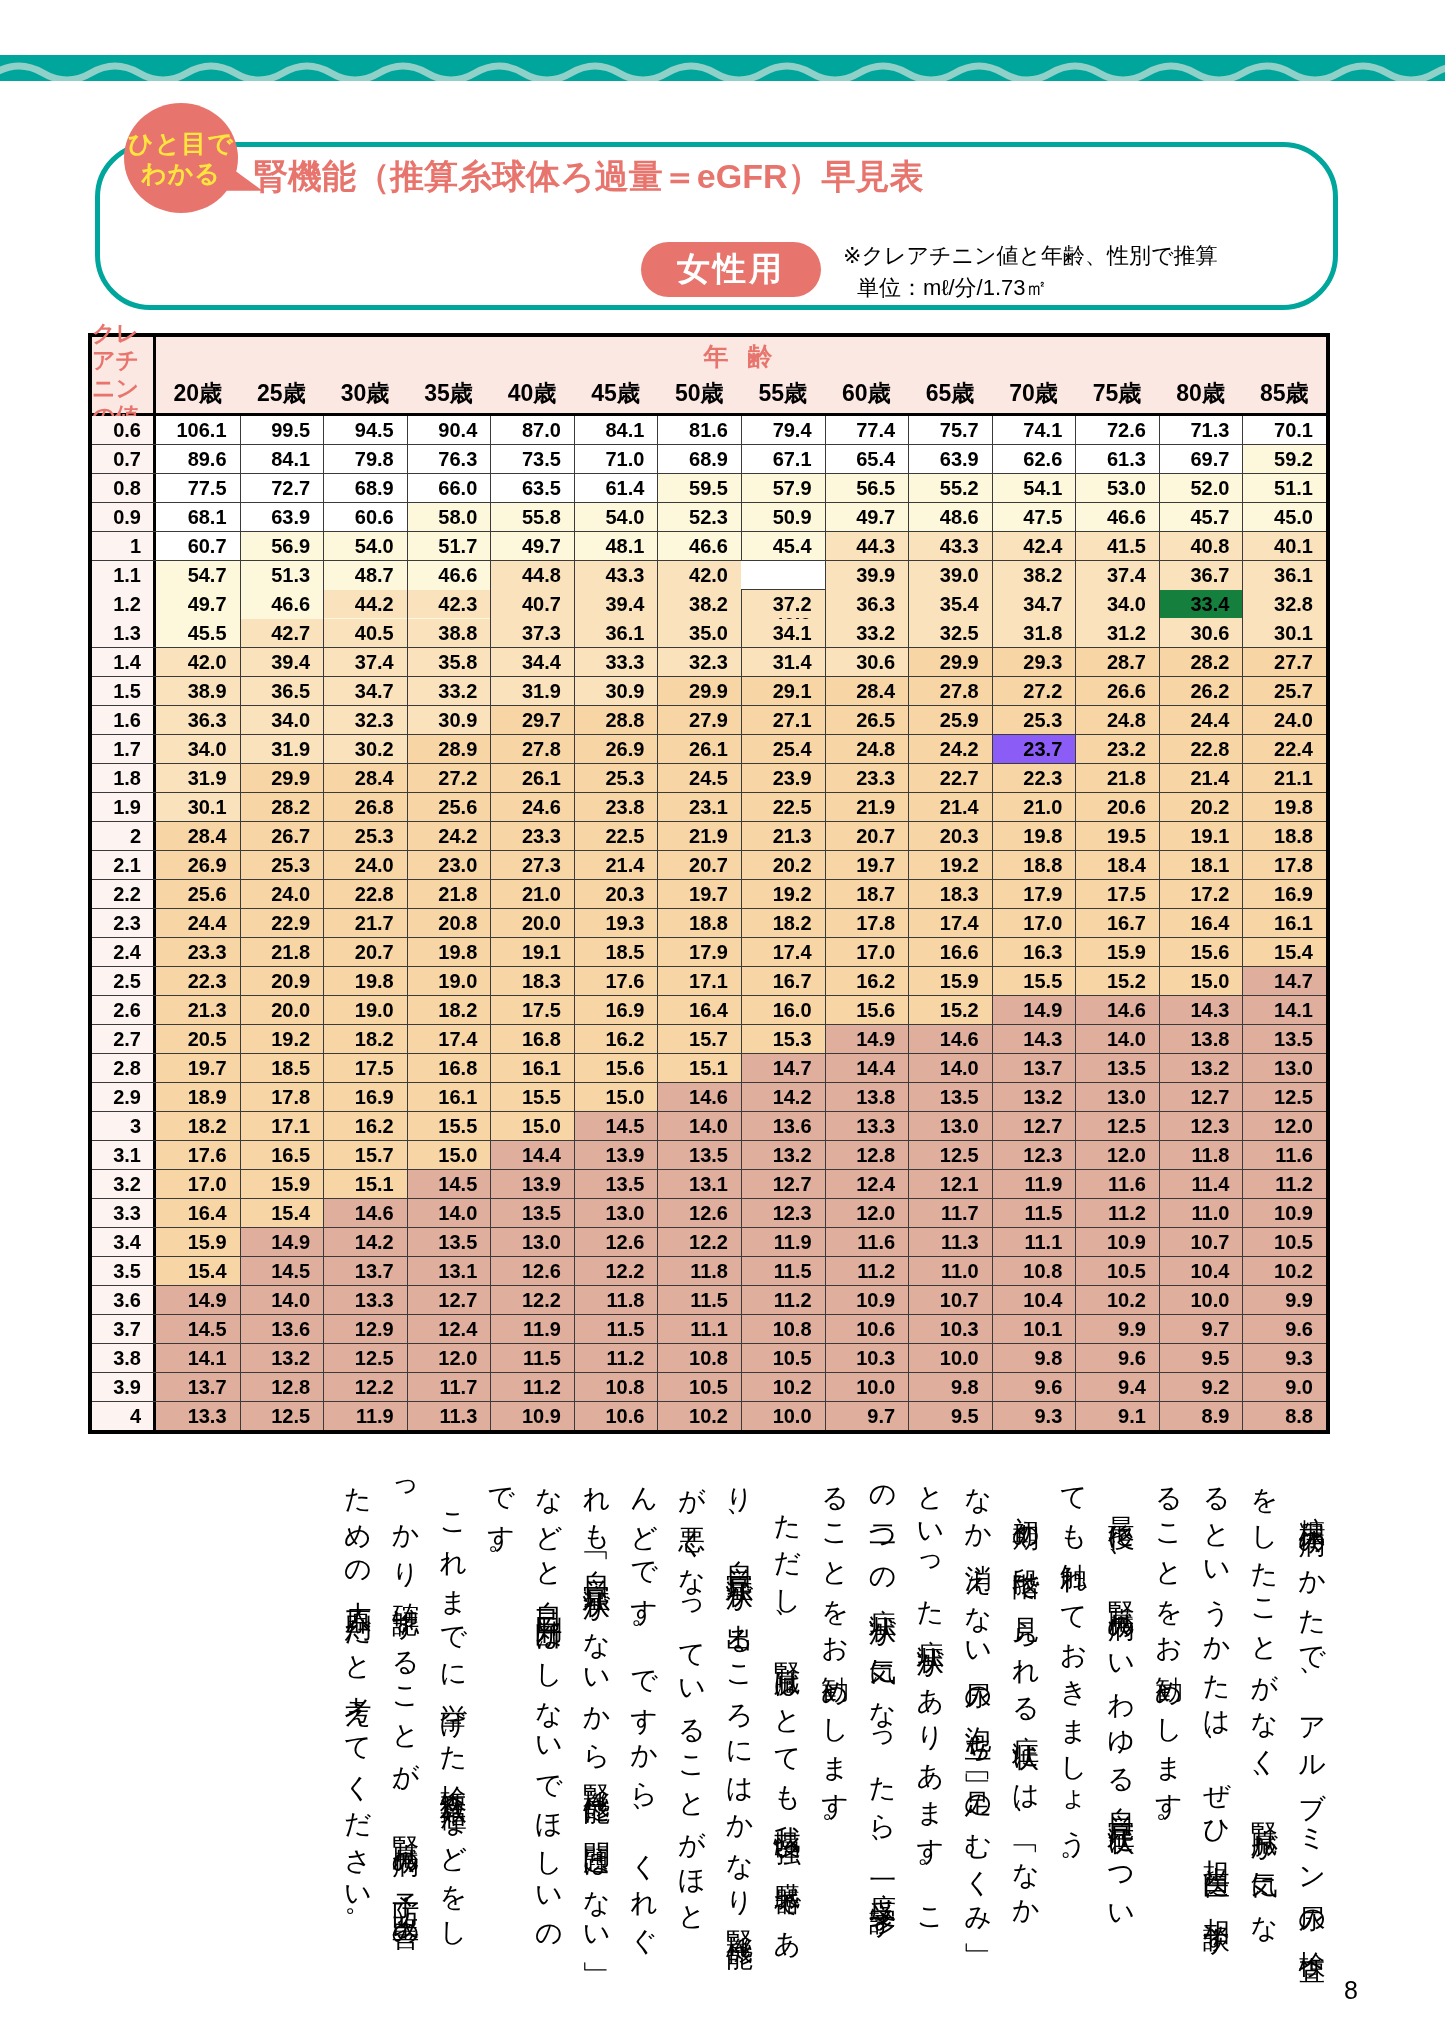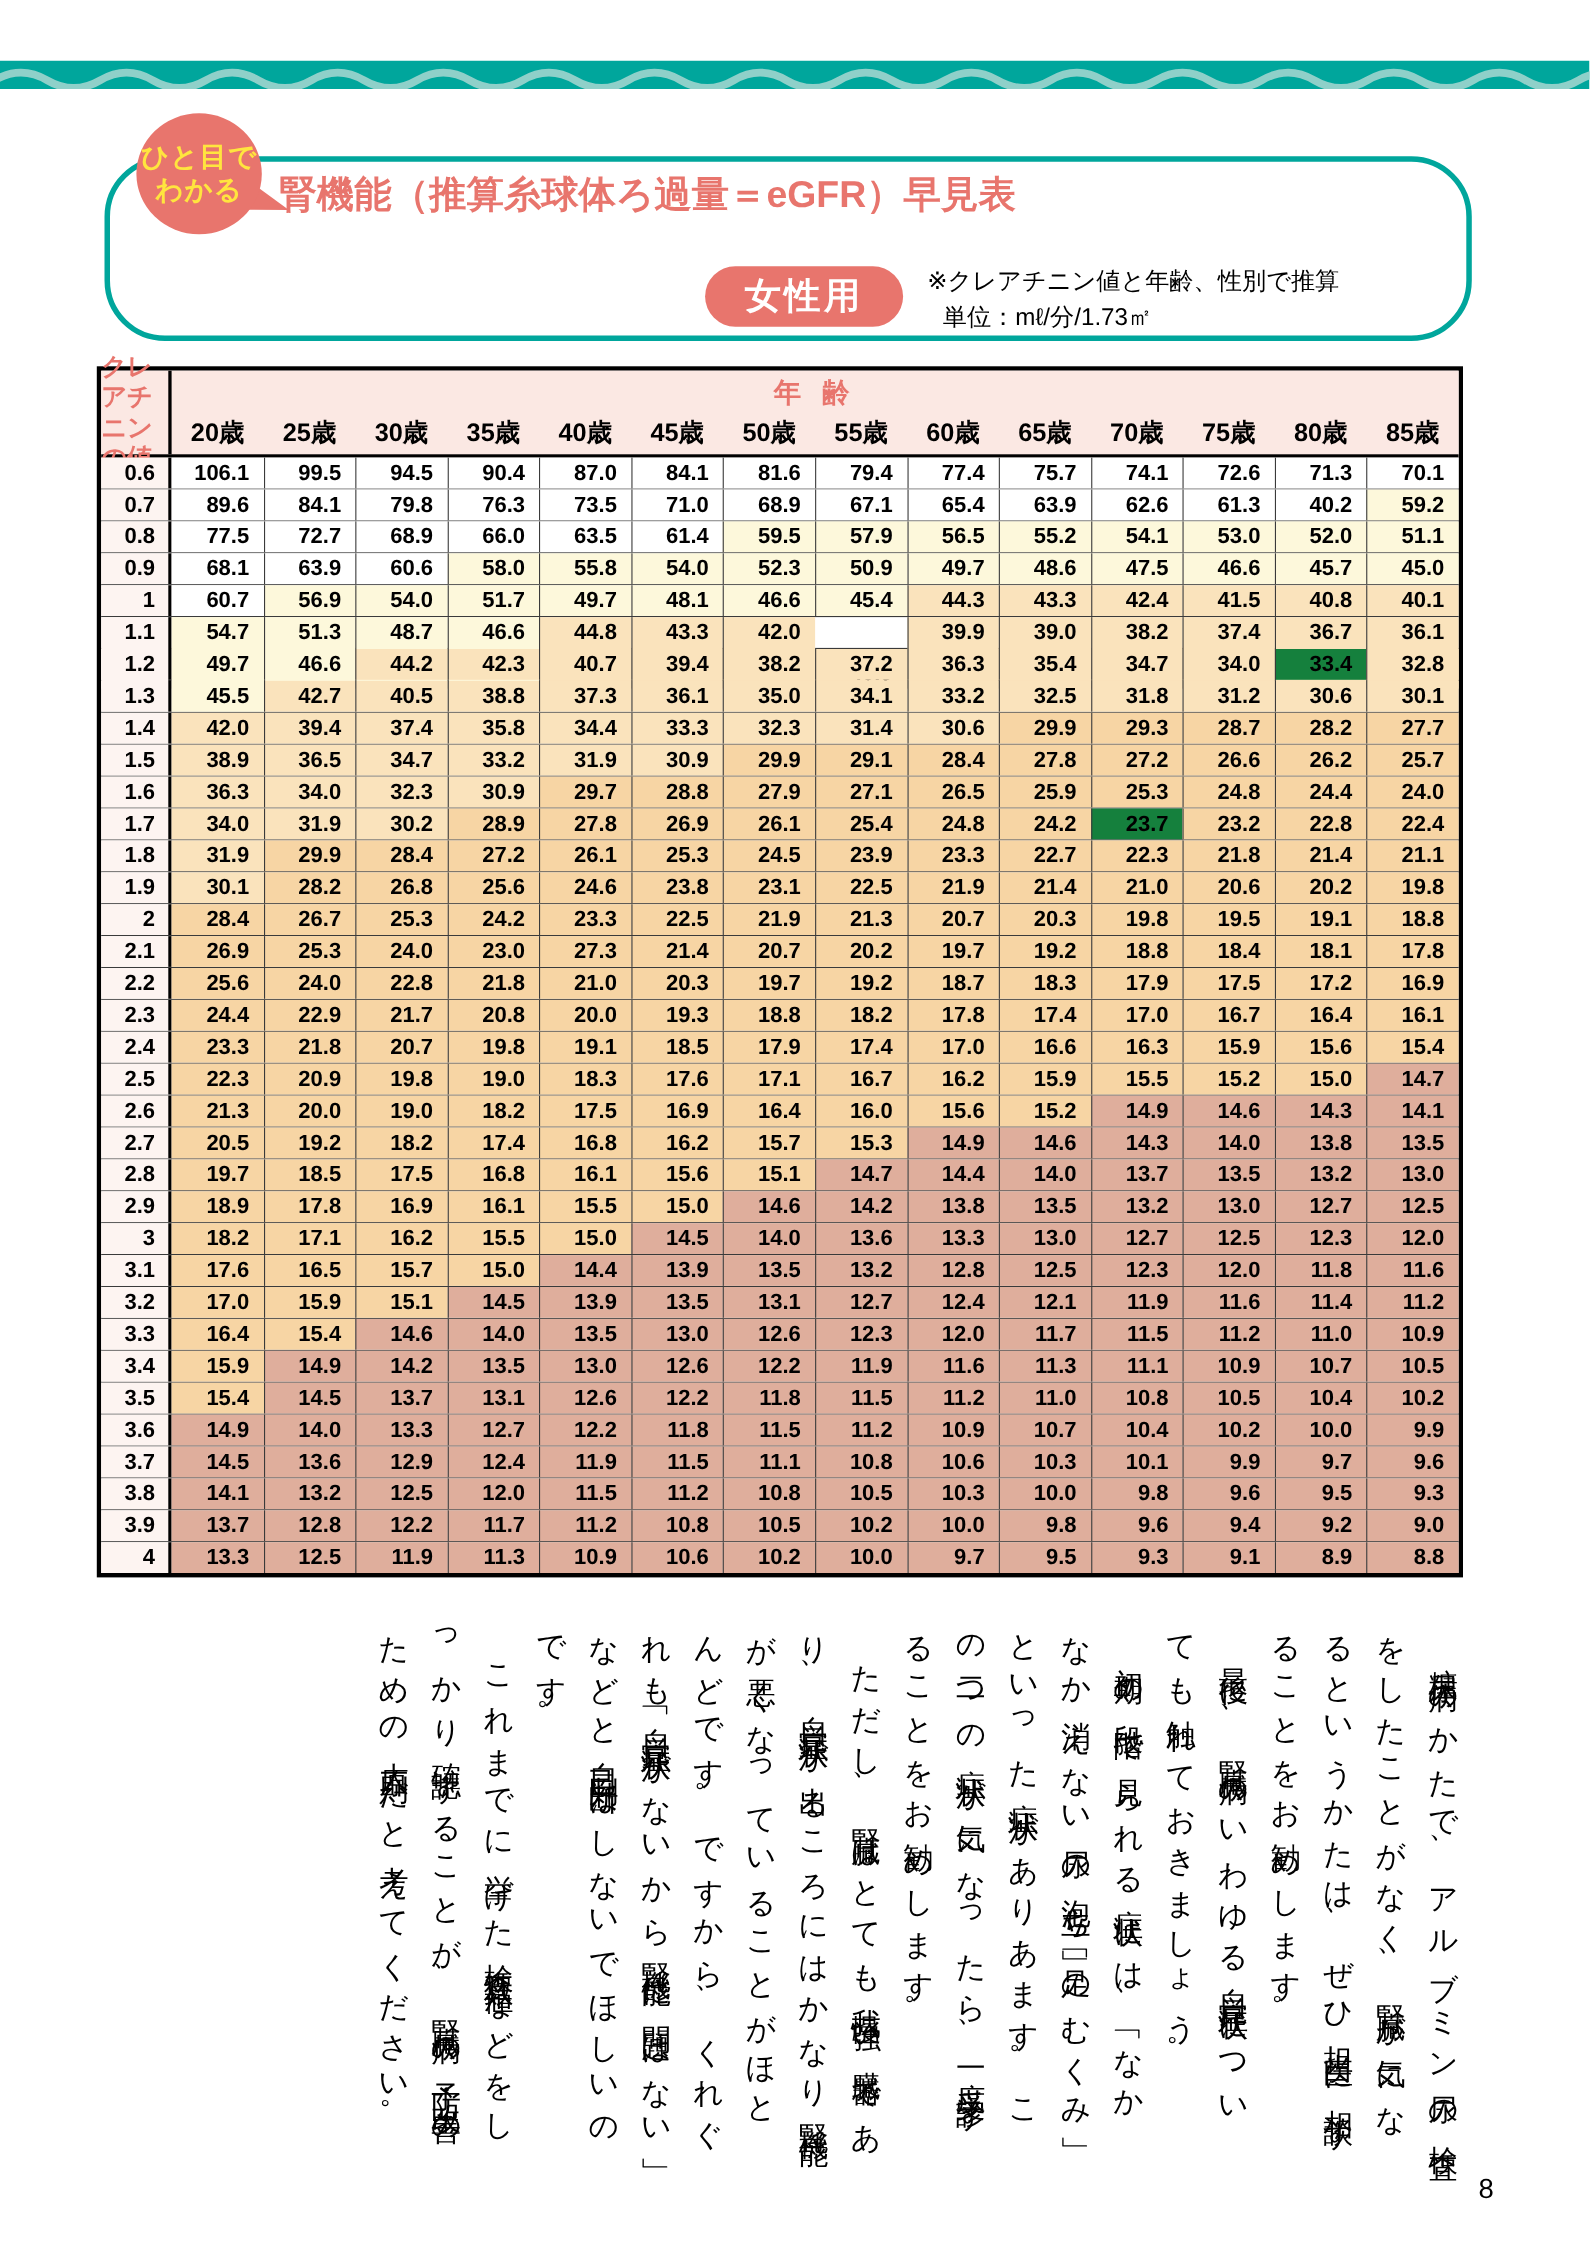--- a/index.html
+++ b/index.html
@@ -164,21 +164,21 @@
         <div class="val-cell" style="background: rgb(255, 255, 255);">79.8</div>
         <div class="val-cell" style="background: rgb(255, 255, 255);">76.3</div>
         <div class="val-cell" style="background: rgb(255, 255, 255);">73.5</div>
         <div class="val-cell" style="background: rgb(255, 255, 255);">71.0</div>
         <div class="val-cell" style="background: rgb(255, 255, 255);">68.9</div>
         <div class="val-cell" style="background: rgb(255, 255, 255);">67.1</div>
         <div class="val-cell" style="background: rgb(255, 255, 255);">65.4</div>
         <div class="val-cell" style="background: rgb(255, 255, 255);">63.9</div>
         <div class="val-cell" style="background: rgb(255, 255, 255);">62.6</div>
         <div class="val-cell" style="background: rgb(255, 255, 255);">61.3</div>
-        <div class="val-cell" style="background: rgb(255, 255, 255);">40.2</div>
+        <div class="val-cell" style="background: rgb(255, 255, 255);">69.7</div>
         <div class="val-cell" style="background: rgb(253, 248, 219);">59.2</div>
       </div>
       <div class="trow">
         <div class="cr-cell">0.8</div>
         <div class="val-cell first" style="background: rgb(255, 255, 255);">77.5</div>
         <div class="val-cell" style="background: rgb(255, 255, 255);">72.7</div>
         <div class="val-cell" style="background: rgb(255, 255, 255);">68.9</div>
         <div class="val-cell" style="background: rgb(255, 255, 255);">66.0</div>
         <div class="val-cell" style="background: rgb(255, 255, 255);">63.5</div>
         <div class="val-cell" style="background: rgb(255, 255, 255);">61.4</div>
@@ -332,21 +332,21 @@
         <div class="val-cell first" style="background: rgb(250, 227, 188);">34.0</div>
         <div class="val-cell" style="background: rgb(250, 227, 188);">31.9</div>
         <div class="val-cell" style="background: rgb(250, 227, 188);">30.2</div>
         <div class="val-cell" style="background: rgb(247, 213, 164);">28.9</div>
         <div class="val-cell" style="background: rgb(247, 213, 164);">27.8</div>
         <div class="val-cell" style="background: rgb(247, 213, 164);">26.9</div>
         <div class="val-cell" style="background: rgb(247, 213, 164);">26.1</div>
         <div class="val-cell" style="background: rgb(247, 213, 164);">25.4</div>
         <div class="val-cell" style="background: rgb(247, 213, 164);">24.8</div>
         <div class="val-cell" style="background: rgb(247, 213, 164);">24.2</div>
-        <div class="val-cell" style="background: #15803d; text-align: right;">23.7</div>
+        <div class="val-cell" style="background: #8b5cf6; text-align: right;">23.7</div>
         <div class="val-cell" style="background: rgb(247, 213, 164);">23.2</div>
         <div class="val-cell" style="background: rgb(247, 213, 164);">22.8</div>
         <div class="val-cell" style="background: rgb(247, 213, 164);">22.4</div>
       </div>
       <div class="trow">
         <div class="cr-cell">1.8</div>
         <div class="val-cell first" style="background: rgb(250, 227, 188);">31.9</div>
         <div class="val-cell" style="background: rgb(247, 213, 164);">29.9</div>
         <div class="val-cell" style="background: rgb(247, 213, 164);">28.4</div>
         <div class="val-cell" style="background: rgb(247, 213, 164);">27.2</div>

